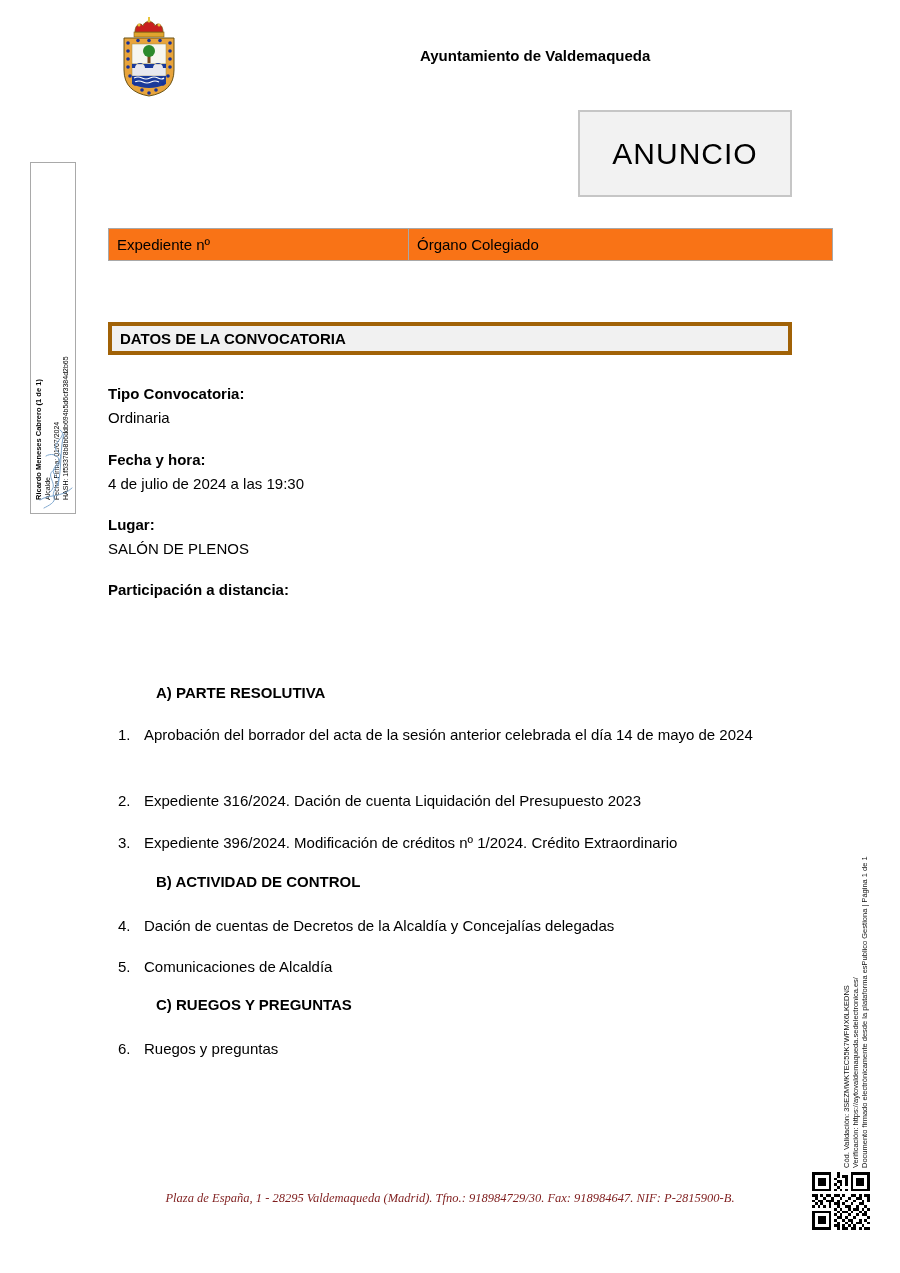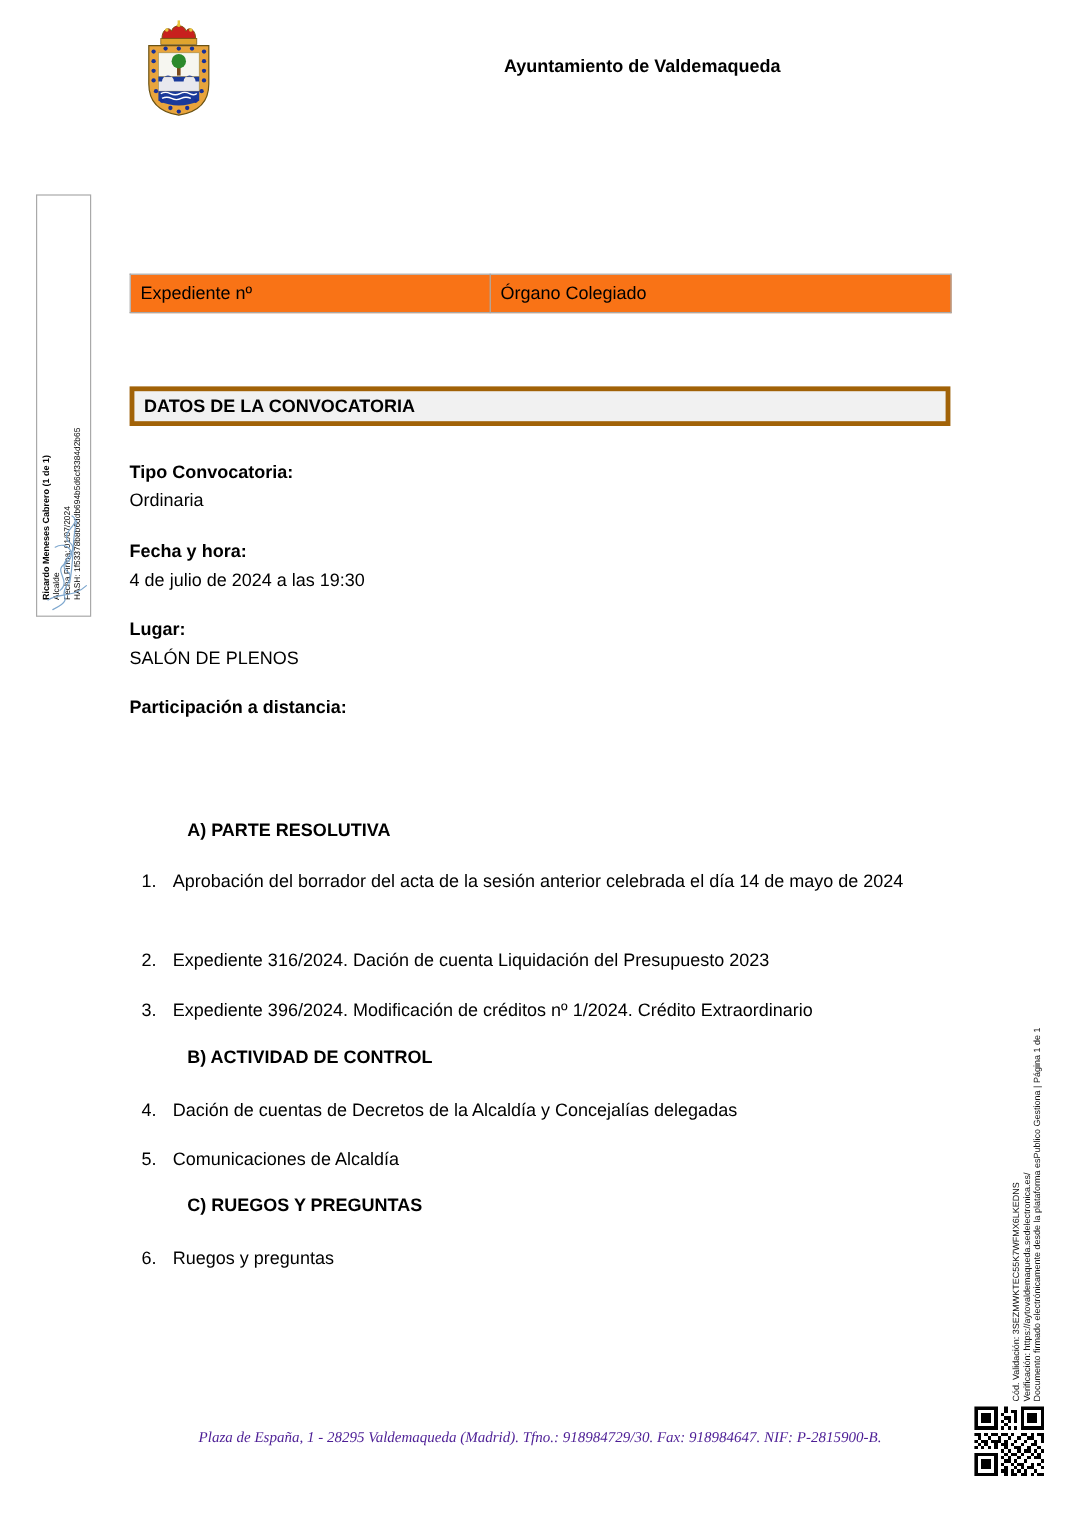--- a/index.html
+++ b/index.html
@@ -17,21 +17,21 @@
     display:flex;align-items:center;justify-content:center;
     font-size:30px;letter-spacing:1px;
   }
   
   #exp-table{left:108px;top:228px;width:684px;border-collapse:collapse;table-layout:fixed;}
   #exp-table td{
     border:1px solid #a8a8a8;height:32px;padding:0 8px;font-size:15px;
     vertical-align:middle;box-sizing:border-box;
   }
   #exp-table .hdr{background:#f97316;font-weight:normal;}
-  .c1{width:300px;} .c2{width:384px;}
+  .c1{width:300px;} .c2{width:424px;}
   
   .section-bar{
     left:108px;width:684px;height:33px;background:#f1f1f1;
     border:4px solid #a16207;box-sizing:border-box;
     display:flex;align-items:center;padding-left:8px;
     font-size:15px;font-weight:bold;
   }
   #bar-datos{top:322px;}
   #bar-asuntos{top:617px;}
   
@@ -39,21 +39,21 @@
   .f-value{left:108px;font-size:15px;}
   
   .group-heading{left:108px;font-size:15px;font-weight:bold;margin-left:48px;}
   .agenda-item{left:118px;width:674px;font-size:15px;line-height:24px;display:flex;}
   .item-number{width:26px;flex:0 0 26px;}
   .item-text{width:648px;text-align:justify;}
   #doc-firmado{left:108px;top:1087px;width:684px;text-align:center;font-size:15px;font-weight:bold;}
   
   #footer-line{
     left:108px;top:1191px;width:684px;text-align:center;
-    font-family:"Liberation Serif", serif;font-style:italic;font-size:12.5px;color:#4c1d95;
+    font-family:"Liberation Serif", serif;font-style:italic;font-size:12.5px;color:#7f1d1d;
   }
   
   #left-box{left:30px;top:162px;width:46px;height:352px;border:1px solid #a9a9a9;box-sizing:border-box;background:#fff;}
   #left-margin-text{
     left:34px;top:500px;width:330px;height:42px;
     transform:rotate(-90deg);transform-origin:0 0;
     font-size:7px;line-height:9px;white-space:nowrap;
   }
   #left-margin-text .l0{font-weight:bold;font-size:7.5px;}
   #signature-svg{left:36px;top:426px;}
@@ -107,20 +107,23 @@
     <circle cx="51" cy="60" r="1.8" fill="#16309a"></circle>
       <circle cx="46" cy="68" r="1.8" fill="#16309a"></circle>
     <circle cx="39" cy="74" r="1.8" fill="#16309a"></circle>
     <circle cx="21" cy="24.5" r="1.8" fill="#16309a"></circle>
       <circle cx="32" cy="24.5" r="1.8" fill="#16309a"></circle>
     <circle cx="43" cy="24.5" r="1.8" fill="#16309a"></circle>
   </svg>
 
   <div class="abs" id="org-title">Ayuntamiento de Valdemaqueda</div>
 
+  <div class="abs" id="anuncio-box">
+    <span>ANUNCIO</span>
+  </div>
 
   <table class="abs" id="exp-table">
     <tbody>
       <tr>
         <td class="hdr c1">Expediente nº</td>
         <td class="hdr c2">Órgano Colegiado</td>
       </tr>
     </tbody>
   </table>
 

